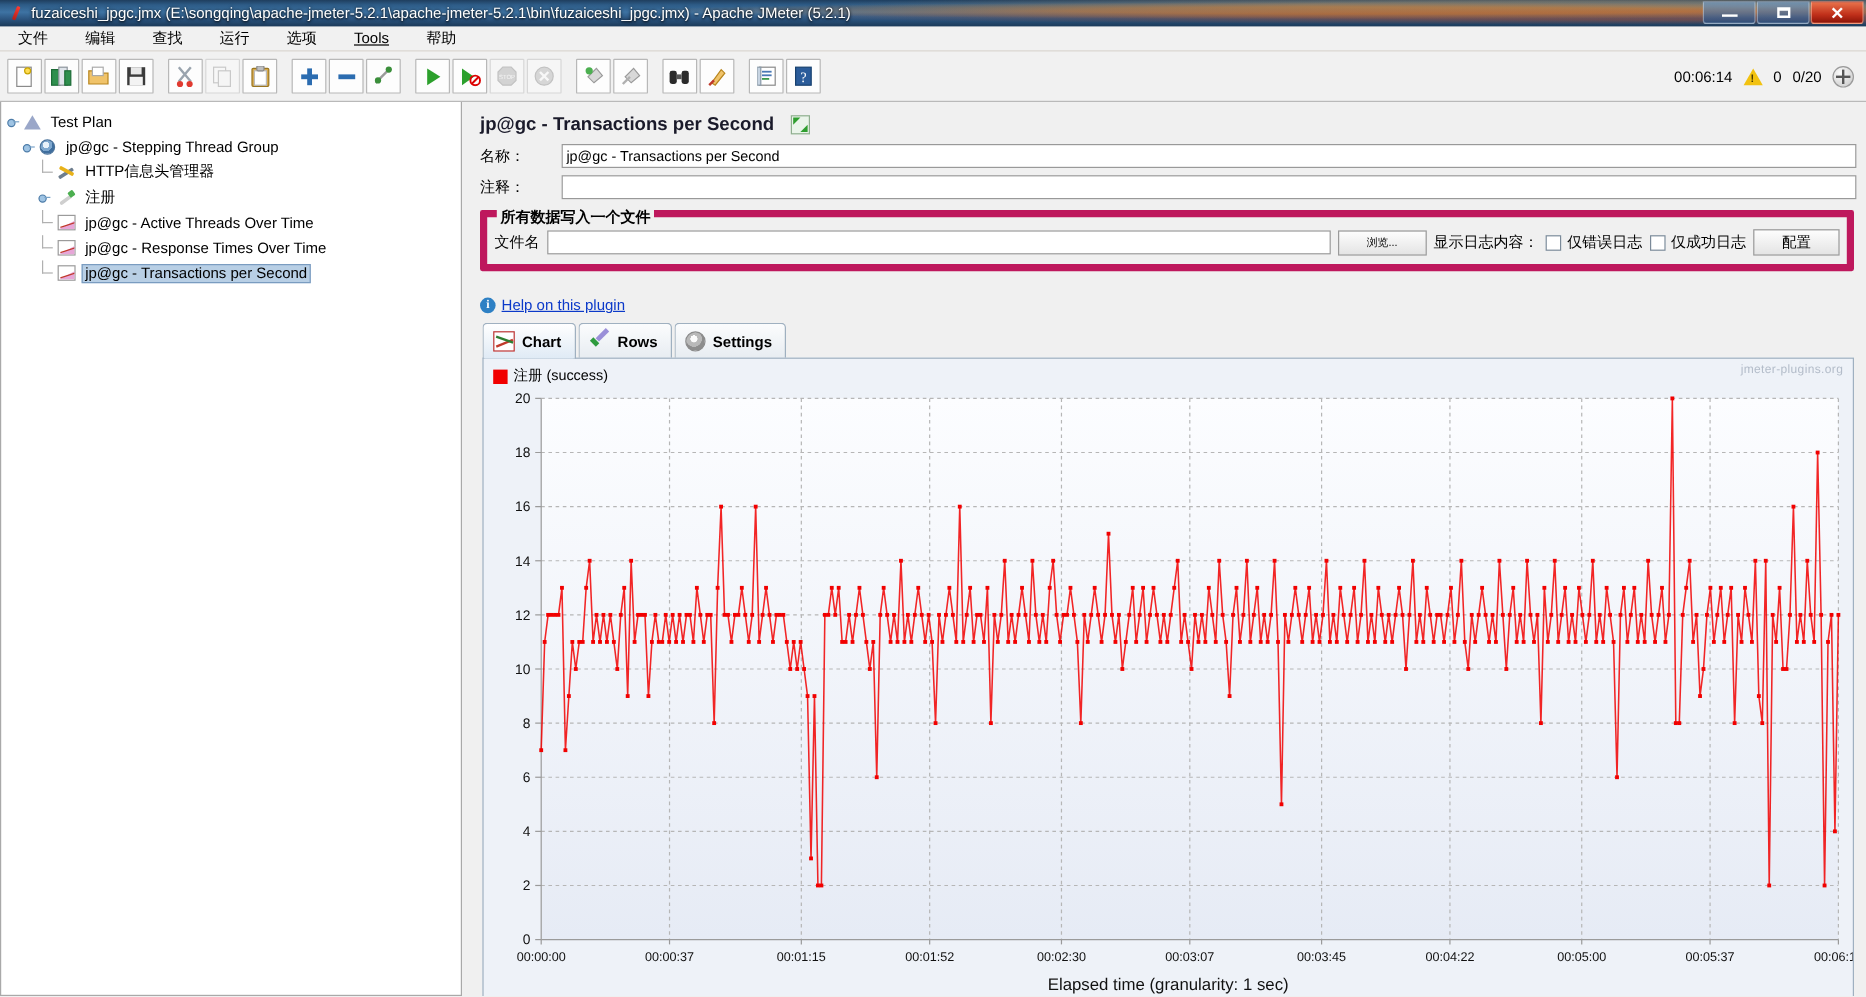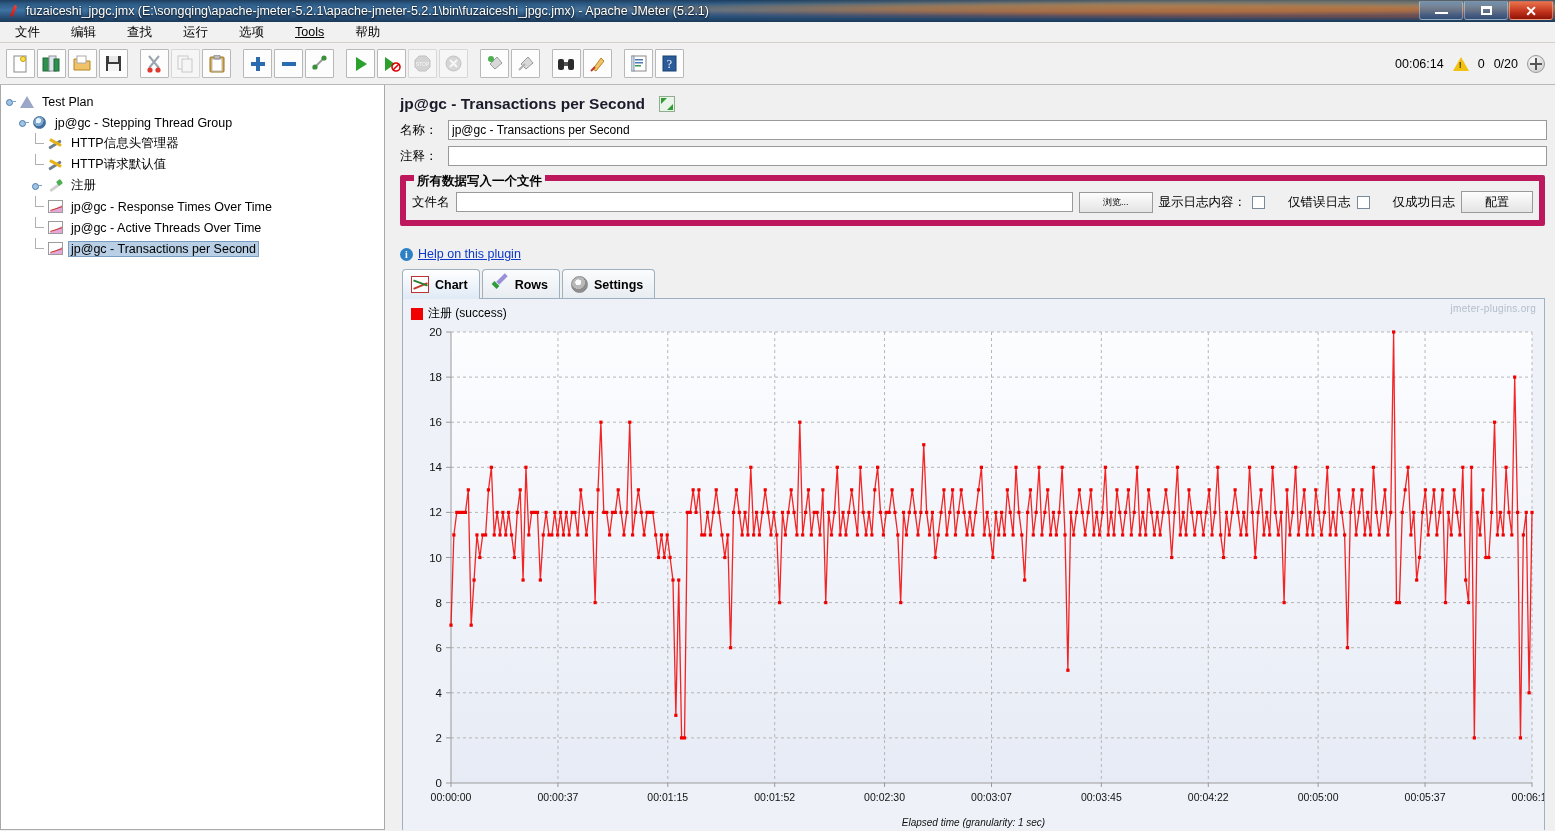--- a/index.html
+++ b/index.html
@@ -146,21 +146,21 @@
     padding:10px 0 4px 10px; display:flex; align-items:center; gap:14px;
   }
   .expand-icon {
     width:16px;height:16px;border:1px solid #8fae8f;background:#eaf4ea;position:relative;flex:none;
   }
   .expand-icon::before,.expand-icon::after{
     content:"";position:absolute;width:0;height:0;
   }
   .expand-icon::before{left:1px;top:1px;border-top:6px solid #2f9e2f;border-right:6px solid transparent;}
   .expand-icon::after{right:1px;bottom:1px;border-bottom:6px solid #2f9e2f;border-left:6px solid transparent;}
-  .frow { display:flex; align-items:center; padding:3px 6px 3px 10px; }
+  .frow { display:flex; align-items:center; padding:3px 6px 3px 10px;gap:20px; }
   .flab { font-size:12.5px; white-space:nowrap; }
   .flab.w { width:48px; text-align:left; }
   .ftext {
     flex:1; height:20px; background:#fff; border:1px solid #999;
     font-size:12px; padding:0 3px; font-family:"Liberation Sans",sans-serif;
     color:#000; min-width:0;
   }
   .group {
     margin:6px 8px 16px 10px; border:6px solid #be185d; border-radius:2px;
     position:relative; padding:10px 6px 7px 6px;
@@ -171,21 +171,21 @@
   }
   .grow { display:flex; align-items:center; gap:6px; }
   .btn {
     border:1px solid #9a9a9a; background:linear-gradient(180deg,#fdfdfd,#e4e4e4);
     font-size:12px; padding:2px 23px; height:22px; white-space:nowrap;
     font-family:"Liberation Sans",sans-serif; color:#000;
     display:flex;align-items:center;justify-content:center;
   }
   .btn.small { font-size:9px; height:21px; min-width:62px; }
   .chk { width:13px;height:13px;border:1px solid #7b8a99;background:#fff;flex:none; }
-  .cwrap { display:flex;align-items:center;gap:23px;font-size:12.5px;white-space:nowrap; }
+  .cwrap { display:flex;align-items:center;gap:5px;font-size:12.5px;white-space:nowrap; }
   .help-row { display:flex;align-items:center;gap:5px;padding:5px 0 2px 10px; }
   .info-circ {
     width:13px;height:13px;border-radius:50%;background:#2e80c4;color:#fff;
     font-size:10px;font-weight:bold;display:flex;align-items:center;justify-content:center;
     font-family:"Liberation Serif",serif;
   }
   .help-link { color:#0b39c9; text-decoration:underline; font-size:12.5px; }
 
   
   .tabs { display:flex; align-items:flex-end; padding-left:12px; margin-top:3px; height:32px; }
@@ -214,21 +214,21 @@
   .legend { position:absolute; left:8px; top:6px; display:flex; align-items:center; gap:5px; font-size:12px; }
   .legend-sw { width:12px;height:12px;background:#f10000; }
   .watermark { position:absolute; right:8px; top:4px; font-size:10px; color:#b3bcc9; letter-spacing:.3px; }
   .ylabel {
     position:absolute; left:4px; top:50%; transform:translateY(-50%) rotate(-90deg);
     transform-origin:center; font-size:11.5px; font-style:italic; white-space:nowrap;
     color:#111;
   }
   .xlabel {
     position:absolute; left:0; right:0; bottom:2px; text-align:center;
-    font-size:10px; font-style:italic; color:#111;
+    font-size:14px; color:#111;
   }
   svg.plot { position:absolute; left:0; top:0; }
   .ytick { font-size:11.5px; fill:#111; text-anchor:end; font-family:"Liberation Sans",sans-serif; }
   .xtick { font-size:10.5px; fill:#111; text-anchor:middle; font-family:"Liberation Sans",sans-serif; }
 </style>
 </head>
 <body>
 
 <div class="titlebar">
   <div class="photo"></div>
@@ -428,56 +428,48 @@
 
       <div class="trow">
         <span style="width:26px;flex:none"></span>
         <span class="elbow"></span>
         <span class="ico">
             <span class="ic-wrench"></span>
           </span>
         <span class="tlabel">HTTP信息头管理器</span>
       </div>
 
-      <div class="trow">
-        <span style="width:26px;flex:none"></span>
-        <span class="elbow"></span>
-        <span class="ico">
-            <span class="ic-wrench"></span>
-          </span>
-        <span class="tlabel">HTTP请求默认值</span>
-      </div>
 
       <div class="trow">
         <span style="width:26px;flex:none"></span>
         <span class="handle knob"></span>
         <span style="width:3px;flex:none"></span>
         <span class="ico">
             <span class="ic-pipet"></span>
           </span>
         <span class="tlabel">注册</span>
       </div>
 
 
       <div class="trow">
         <span style="width:26px;flex:none"></span>
         <span class="elbow"></span>
         <span class="ico">
             <span class="ic-chart"></span>
           </span>
-        <span class="tlabel">jp@gc - Response Times Over Time</span>
+        <span class="tlabel">jp@gc - Active Threads Over Time</span>
       </div>
 
       <div class="trow">
         <span style="width:26px;flex:none"></span>
         <span class="elbow"></span>
         <span class="ico">
             <span class="ic-chart"></span>
           </span>
-        <span class="tlabel">jp@gc - Active Threads Over Time</span>
+        <span class="tlabel">jp@gc - Response Times Over Time</span>
       </div>
 
       <div class="trow">
         <span style="width:26px;flex:none"></span>
         <span class="elbow last"></span>
         <span class="ico">
             <span class="ic-chart"></span>
           </span>
         <span class="tlabel sel">jp@gc - Transactions per Second</span>
       </div>

